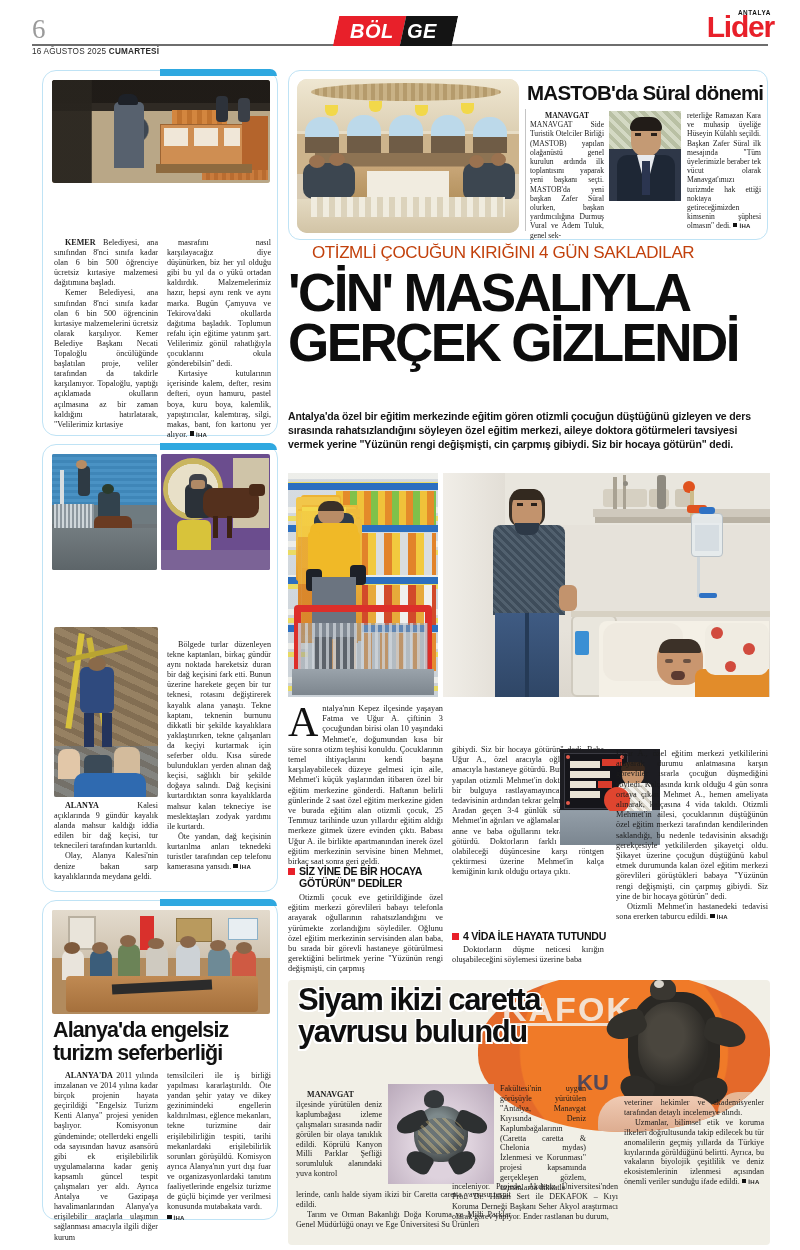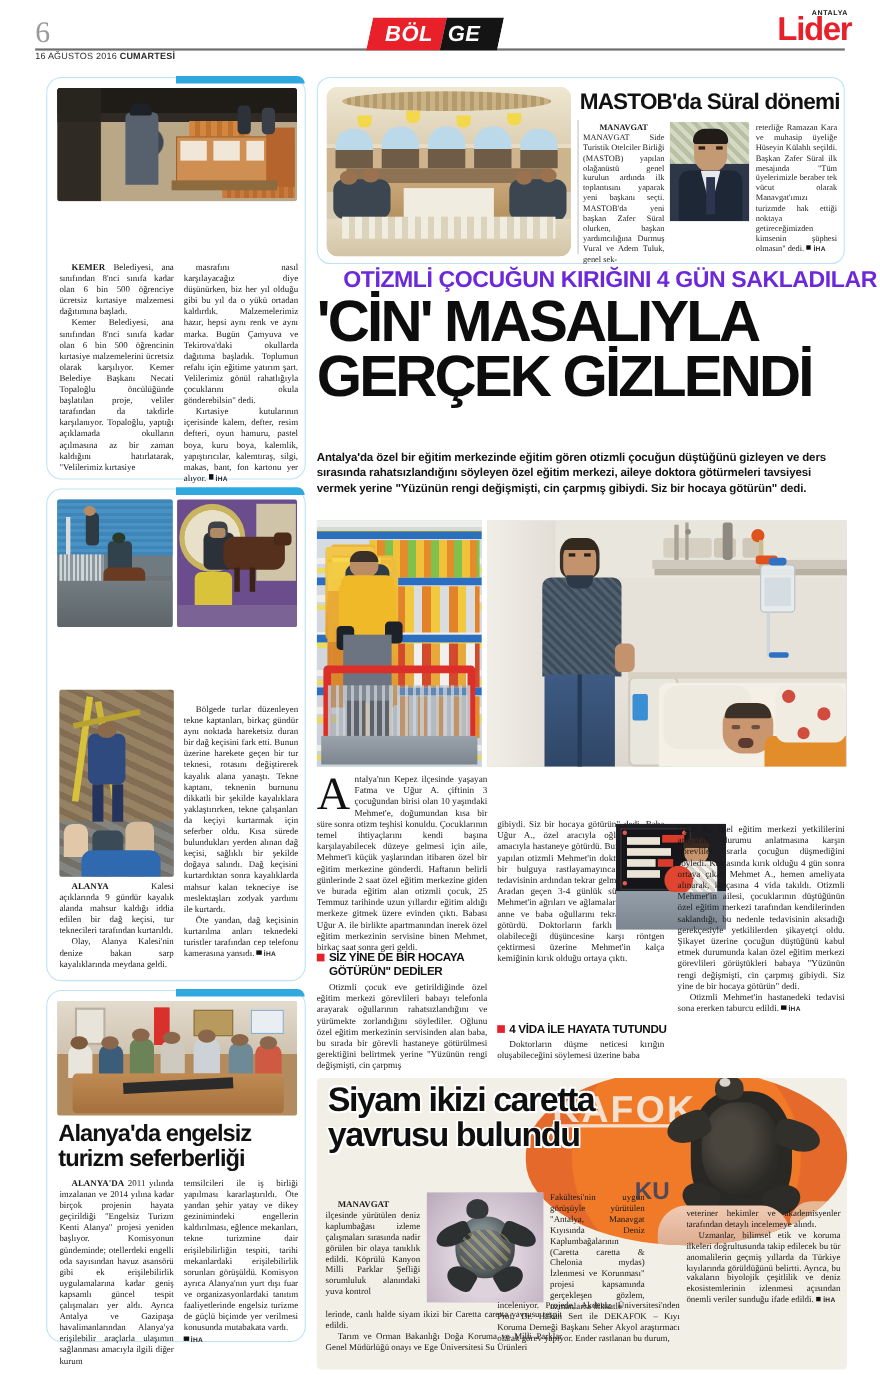--- a/index.html
+++ b/index.html
@@ -83,21 +83,21 @@
   .iha { font-family:"Liberation Sans",sans-serif; font-size:6px; font-weight:700; letter-spacing:.3px; }
 
   .art-title {
     font-family:"Liberation Sans", sans-serif;
     font-weight:700; color:#111; letter-spacing:-.9px;
   }
 
   
   .kicker {
     font-family:"Liberation Sans", sans-serif;
-    font-weight:700; font-size:21px; color:#6d28d9;
+    font-weight:400; font-size:17px; color:#c2410c;
     letter-spacing:-.4px; line-height:1;
   }
   .mega {
     font-family:"Liberation Sans", sans-serif;
     font-weight:700; color:#0d0d0d; font-size:53px; line-height:50px;
     letter-spacing:-2.6px;
   }
   .spot {
     font-family:"Liberation Sans", sans-serif;
     font-weight:700; font-size:10.5px; line-height:14.2px; color:#141414;
@@ -123,21 +123,21 @@
   }
 </style>
 </head>
 <body>
 
 <div class="page">
 
   <div class="masthead">
     <div class="folio-num">6</div>
     <div class="folio-rule"></div>
-    <div class="folio-date"><span>16 AĞUSTOS 2016 </span><b>CUMARTESİ</b></div>
+    <div class="folio-date"><span>16 AĞUSTOS 2025 </span><b>CUMARTESİ</b></div>
 
     <div class="bolge-tag">
       <div class="bolge-red">
           <span>BÖL</span>
         </div>
       <div class="bolge-blk">
           <span>GE</span>
         </div>
     </div>
 

